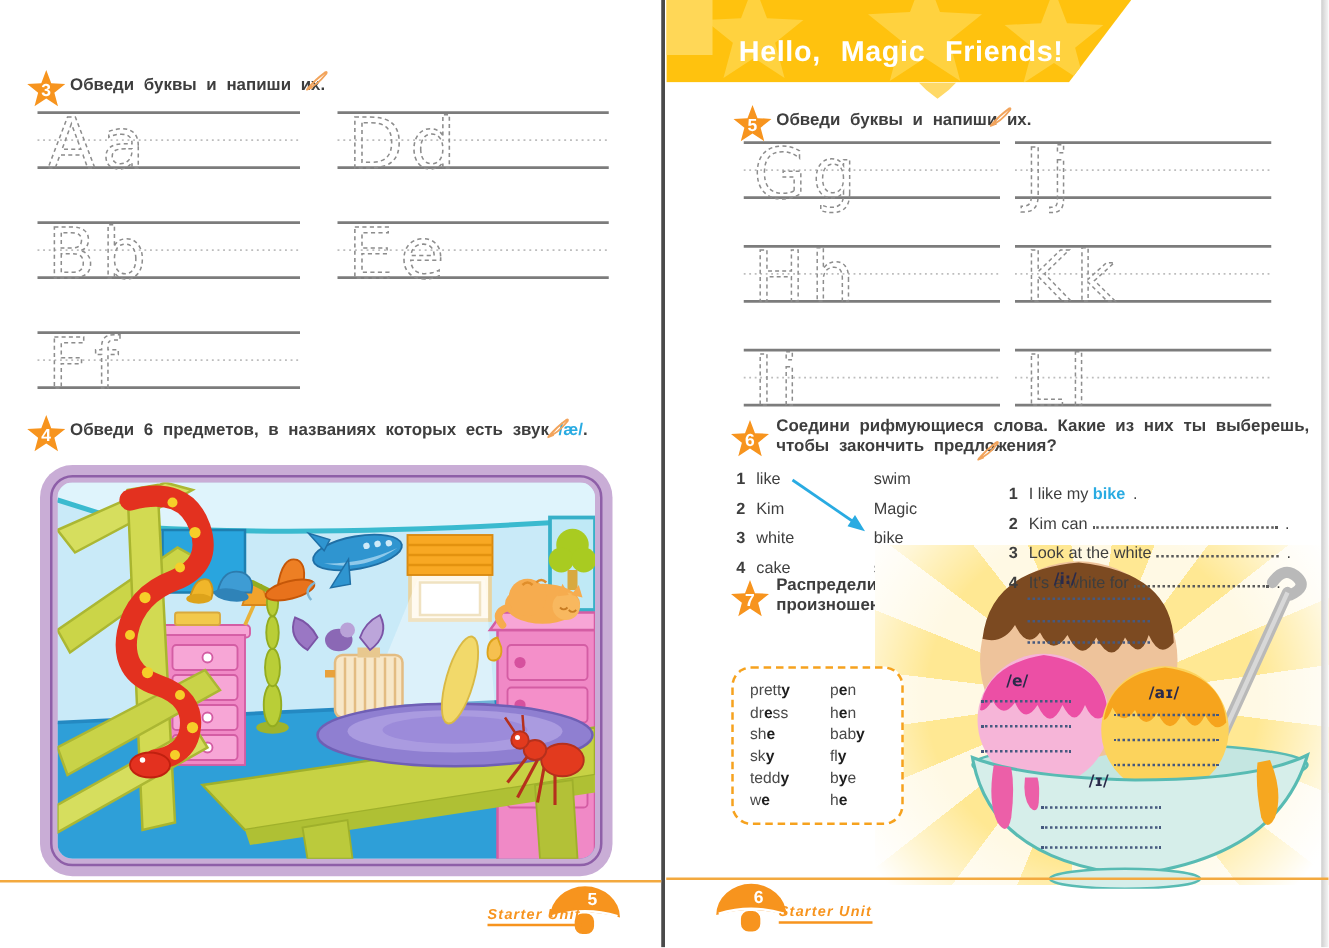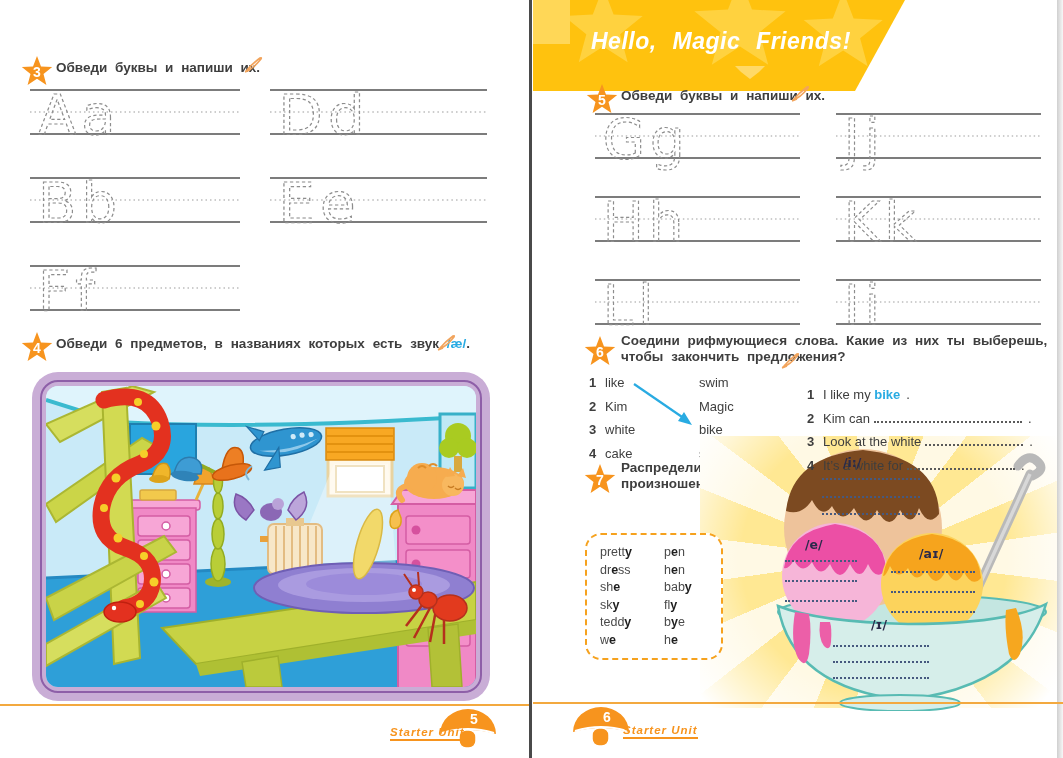--- a/index.html
+++ b/index.html
@@ -8,36 +8,36 @@
   .abs{position:absolute;}
   
   .star-badge{width:34px;height:34px;}
   .star-badge text{fill:#fff;font-size:14px;font-weight:bold;text-anchor:middle;font-family:"Liberation Sans",sans-serif;}
   .ex-title{font-size:13.5px;font-weight:bold;color:#3E3E3E;word-spacing:4px;line-height:16px;}
   .blue{color:#29ABE2;}
   .pencil{width:24px;height:18px;}
   
   .tgrid{display:grid;column-gap:20px;row-gap:25px;}
   .tgrid.left-cols{grid-template-columns:210px 217px;gap:30px;}
-  .tgrid.right-cols{grid-template-columns:205px 205px;column-gap:36px;}
+  .tgrid.right-cols{grid-template-columns:205px 205px;column-gap:12px;}
   .tcell{height:58px;}
   .tsvg{display:block;width:100%;height:58px;overflow:visible;}
   .tl{stroke:#7C7C7C;stroke-width:2.2;}
   .tm{stroke:#BDBDBD;stroke-width:1.4;stroke-dasharray:1.5 3;}
   .tletters{font-family:"DejaVu Sans",sans-serif;font-size:56px;letter-spacing:5px;fill:none;stroke:#8D8D8D;stroke-width:1.2;stroke-dasharray:3.2 2.6;}
   
   .frame-outer{left:32px;top:372px;width:458px;height:329px;background:#C9ADD6;border-radius:26px;}
   .frame-inner{left:40px;top:380px;width:442px;height:313px;border:2.5px solid #8E5FA8;border-radius:18px;box-sizing:border-box;}
   .room{left:46px;top:386px;width:430px;height:301px;border-radius:12px;overflow:hidden;display:block;}
   
   #right-page{left:533px;top:0;width:530px;height:758px;}
   #divider{left:529px;top:0;width:2.5px;height:758px;background:#4A4A4A;}
   #right-edge{left:1057px;top:0;width:6px;height:758px;background:linear-gradient(to right,#CFCFCF,#F7F7F7);}
-  .banner{left:0;top:0;width:372px;height:91px;background:#FFC20E;
-          clip-path:polygon(0 0,100% 0,calc(100% - 50px) 100%,0 100%);overflow:hidden;font-style:italic;}
+  .banner{left:0;top:0;width:372px;height:66px;background:#FFC20E;
+          clip-path:polygon(0 0,100% 0,calc(100% - 50px) 100%,0 100%);overflow:hidden;}
   .banner-corner{left:0;top:0;width:37px;height:44px;background:#FFD757;}
   .banner-stars{position:absolute;left:0;top:0;width:372px;height:70px;}
   .banner-title{position:absolute;left:58px;top:28px;color:#fff;font-size:23px;font-weight:bold;letter-spacing:.5px;word-spacing:9px;white-space:nowrap;}
   .under-star{left:200px;top:66px;width:34px;height:14px;}
   
   .mrow,.srow{height:13px;margin-bottom:10.5px;font-size:13px;color:#3E3E3E;white-space:nowrap;}
   .mnum{display:inline-block;width:16px;font-weight:bold;}
   .mword{word-spacing:3px;}
   .hl{color:#29ABE2;font-weight:bold;}
   .dots{display:inline-block;height:9px;border-bottom:2px dotted #5A5A5A;margin-left:4px;}
@@ -373,29 +373,29 @@
             <line class="tm" x1="0" y1="26" x2="210" y2="26"></line>
             <line class="tl" x1="0" y1="48" x2="210" y2="48"></line>
             <text class="tletters" x="8" y="48">Kk</text>
           </svg>
         </div>
         <div class="tcell">
           <svg class="tsvg" viewBox="0 0 210 58" preserveAspectRatio="none">
             <line class="tl" x1="0" y1="4" x2="210" y2="4"></line>
             <line class="tm" x1="0" y1="26" x2="210" y2="26"></line>
             <line class="tl" x1="0" y1="48" x2="210" y2="48"></line>
+            <text class="tletters" x="8" y="48">Ii</text>
+          </svg>
+        </div>
+        <div class="tcell">
+          <svg class="tsvg" viewBox="0 0 210 58" preserveAspectRatio="none">
+            <line class="tl" x1="0" y1="4" x2="210" y2="4"></line>
+            <line class="tm" x1="0" y1="26" x2="210" y2="26"></line>
+            <line class="tl" x1="0" y1="48" x2="210" y2="48"></line>
             <text class="tletters" x="8" y="48">Ll</text>
-          </svg>
-        </div>
-        <div class="tcell">
-          <svg class="tsvg" viewBox="0 0 210 58" preserveAspectRatio="none">
-            <line class="tl" x1="0" y1="4" x2="210" y2="4"></line>
-            <line class="tm" x1="0" y1="26" x2="210" y2="26"></line>
-            <line class="tl" x1="0" y1="48" x2="210" y2="48"></line>
-            <text class="tletters" x="8" y="48">Ii</text>
           </svg>
         </div>
       </div>
 
     <svg class="abs star-badge" style="left:50px;top:334px;" viewBox="0 0 34 34">
       <polygon points="17,2 21,12.5 32.2,13.1 23.5,20.1 26.4,30.9 17,24.8 7.6,30.9 10.5,20.1 1.8,13.1 13,12.5" fill="#F7941E"></polygon>
       <text x="17" y="23">6</text>
     </svg>
     <div class="abs ex-title" style="left:88px;top:333px;width:445px;">Соедини рифмующиеся слова. Какие из них ты выберешь, чтобы закончить предложения?</div>
     <svg class="abs pencil" style="left:247px;top:352px;" viewBox="0 0 24 18">

